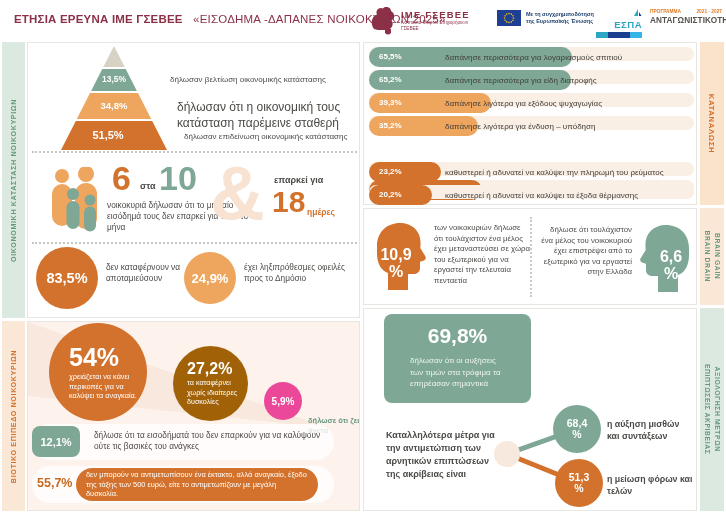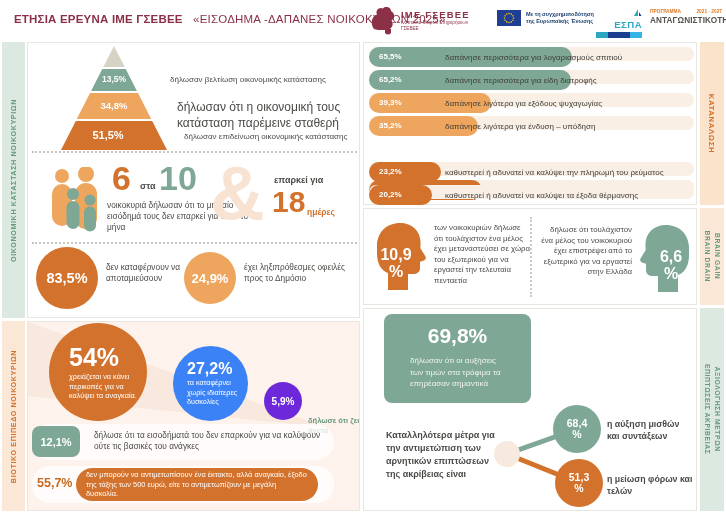--- a/index.html
+++ b/index.html
@@ -245,25 +245,25 @@
 
   <div class="panel" style="left:27px;top:321px;width:333px;height:190px;background:#fdf2ec;">
     <svg class="abs" style="left:0;top:0;" width="333" height="190" viewBox="0 0 333 190">
       <polygon points="0,0 300,106 0,74" fill="#f9e8dd"></polygon>
     </svg>
 
     <div class="circle" style="left:21px;top:1px;width:98px;height:98px;background:#d3722c;padding-left:20px;">
       <span class="num" style="font-size:25px;">54%</span>
       <span style="font-size:7.3px;line-height:1.3;width:72px;">χρειάζεται να κάνει περικοπές για να καλύψει τα αναγκαία.</span>
     </div>
-    <div class="circle" style="left:145px;top:24px;width:75px;height:75px;background:#3b82f6;padding-left:14px;">
+    <div class="circle" style="left:145px;top:24px;width:75px;height:75px;background:#a16207;padding-left:14px;">
       <span class="num" style="font-size:16px;">27,2%</span>
       <span style="font-size:7.2px;line-height:1.3;width:56px;">τα καταφέρνει χωρίς ιδιαίτερες δυσκολίες</span>
     </div>
-    <div class="circle center" style="left:236px;top:60px;width:38px;height:38px;background:#6d28d9;">
+    <div class="circle center" style="left:236px;top:60px;width:38px;height:38px;background:#ec4899;">
       <span class="num" style="font-size:10px;">5,9%</span>
     </div>
     <div class="abs" style="left:280px;top:66px;width:52px;font-size:7.5px;color:#67987f;font-weight:600;line-height:1.3;margin-top:28px;">δήλωσε ότι ζει άνετα</div>
 
     <div class="abs" style="left:4px;top:102px;width:302px;height:36px;background:rgba(255,255,255,.78);border-radius:18px;"></div>
     <div class="abs" style="left:4px;top:104px;width:48px;height:31px;background:#7ea795;border-radius:8px;display:flex;align-items:center;justify-content:center;">
       <span class="num" style="font-size:11px;color:#fff;">12,1%</span>
     </div>
     <div class="abs lbl" style="left:66px;top:108px;width:238px;font-size:8.3px;">δήλωσε ότι τα εισοδήματά του δεν επαρκούν για να καλύψουν ούτε τις βασικές του ανάγκες</div>
 

